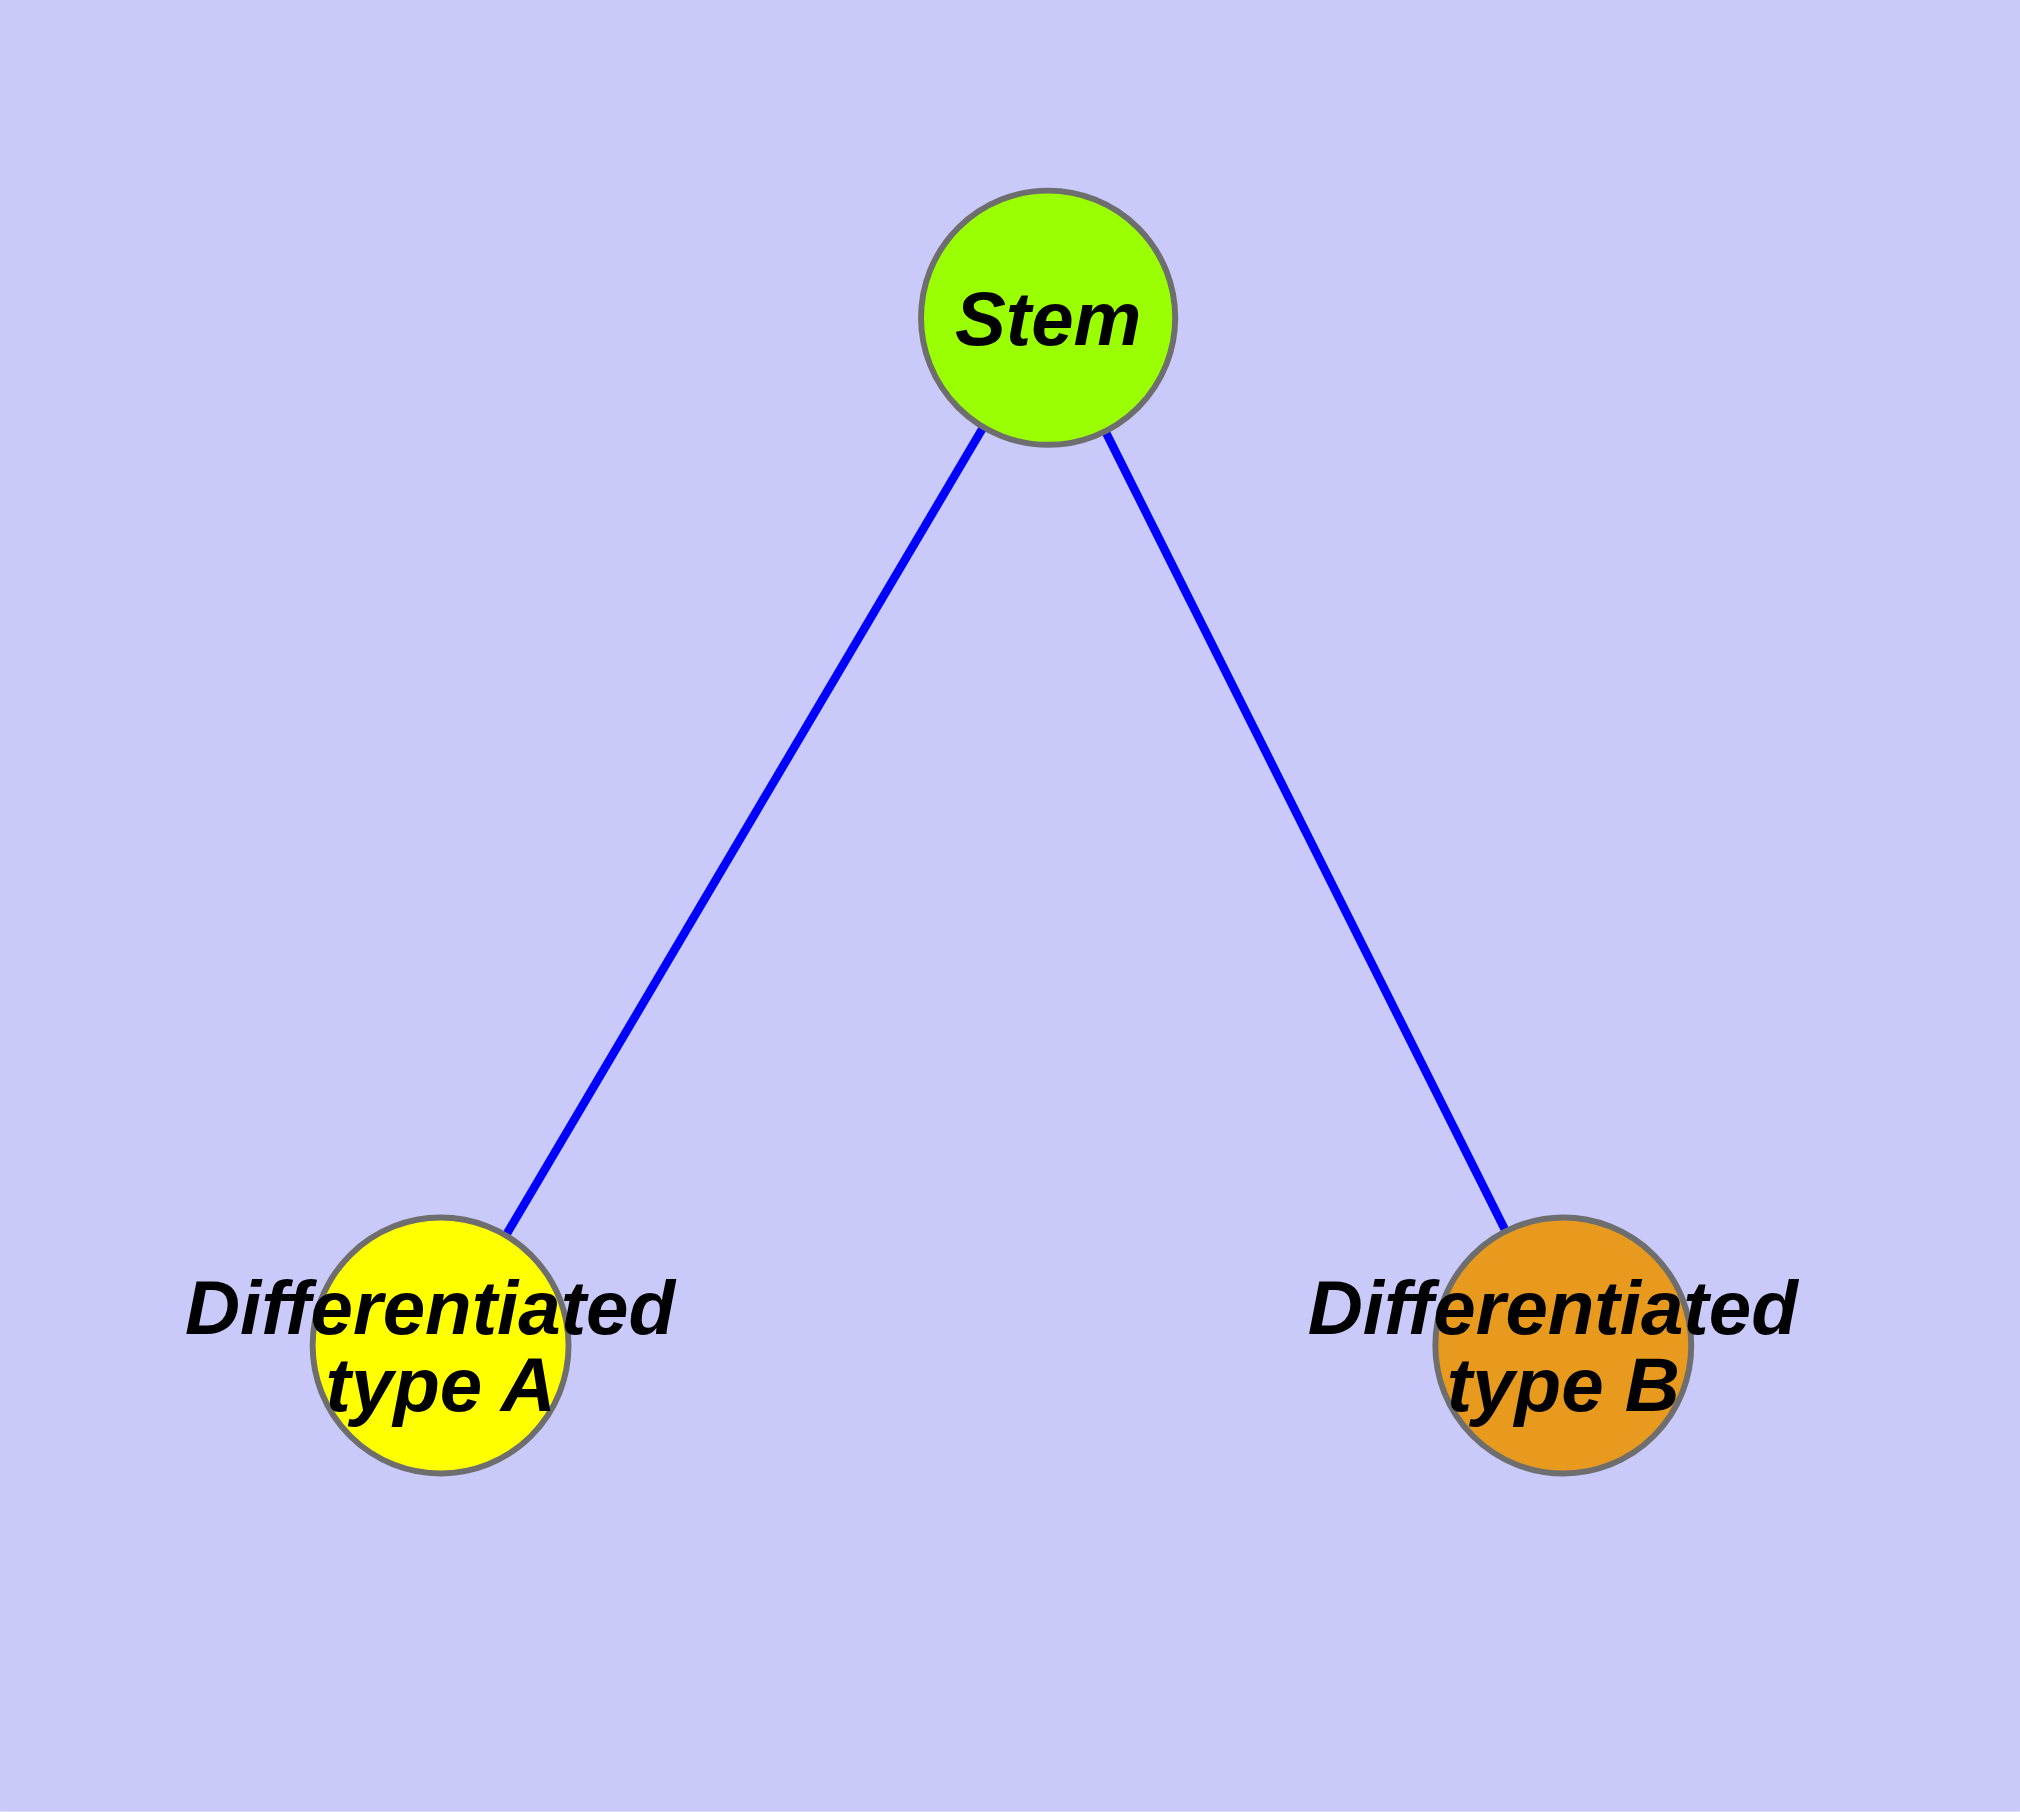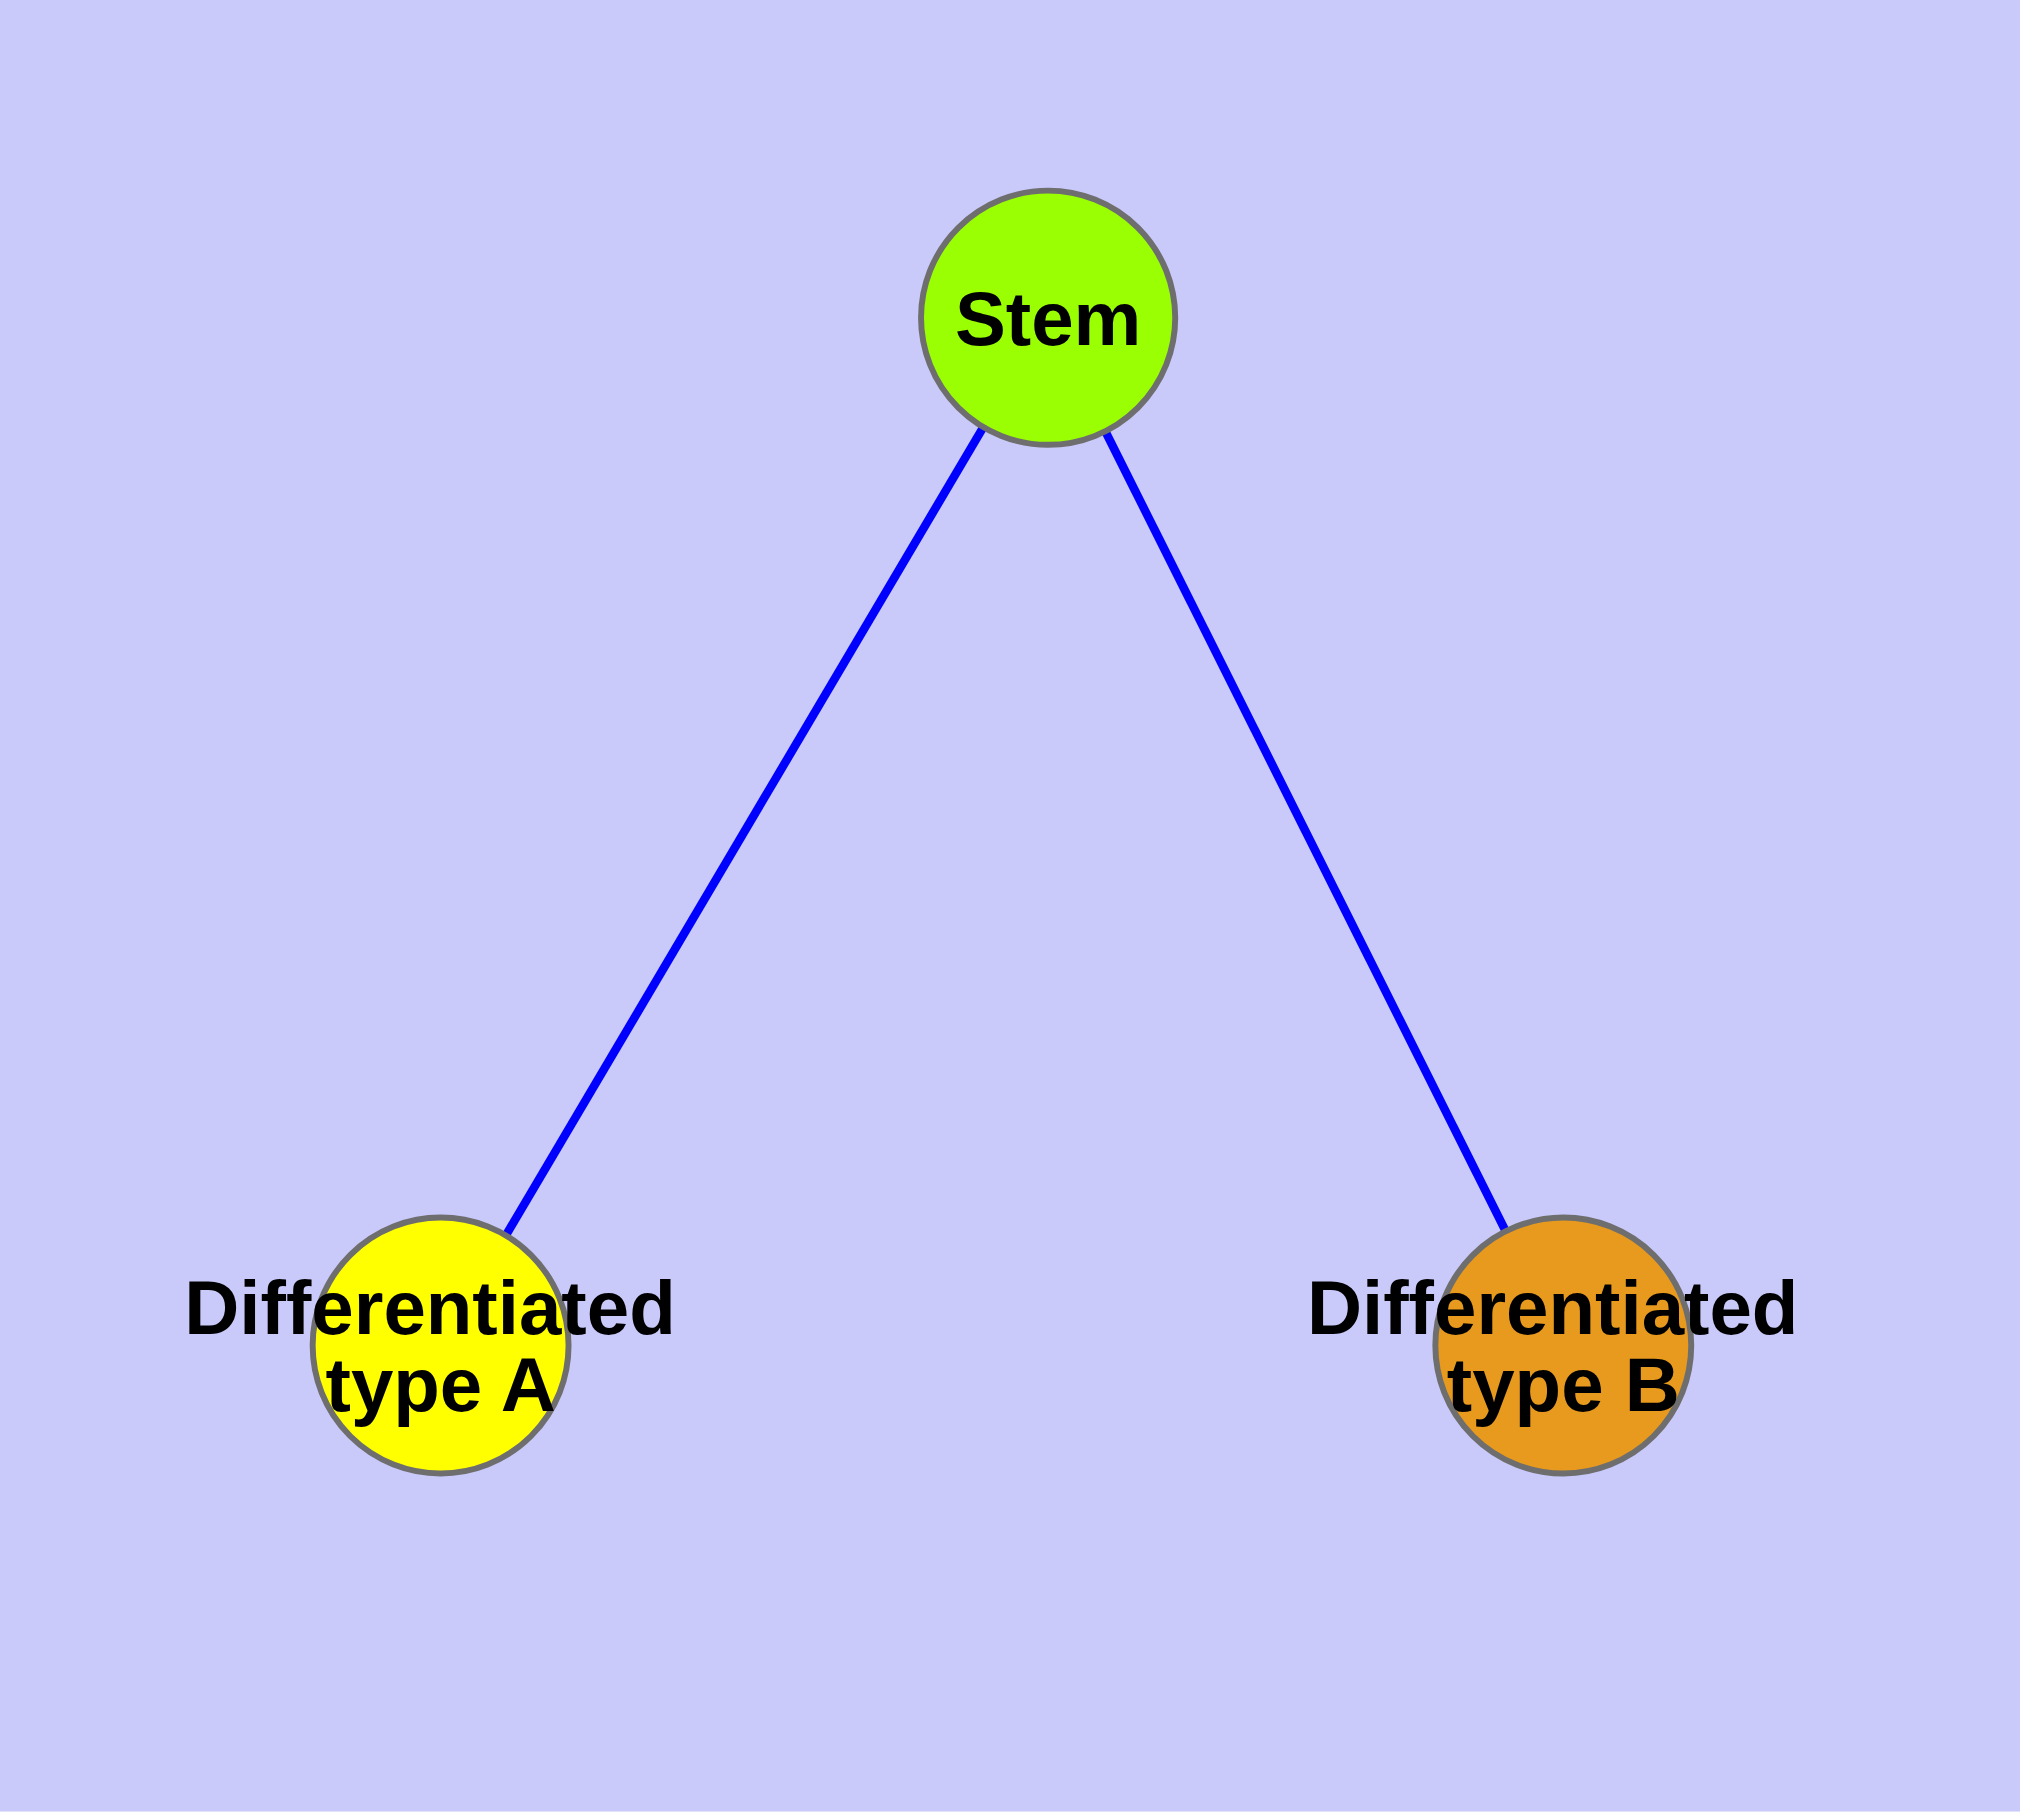--- a/index.html
+++ b/index.html
@@ -3,20 +3,21 @@
 <meta charset="utf-8">
 <style>
   html, body {
     margin: 0;
     padding: 0;
     background: #ffffff;
   }
   .diagram-wrap {
     width: 100%;
     margin: 0 auto;
+    font-style: italic;
   }
   svg {
     display: block;
     width: 100%;
     height: auto;
   }
   .edge {
     stroke-width: 10px;
     fill: none;
   }

